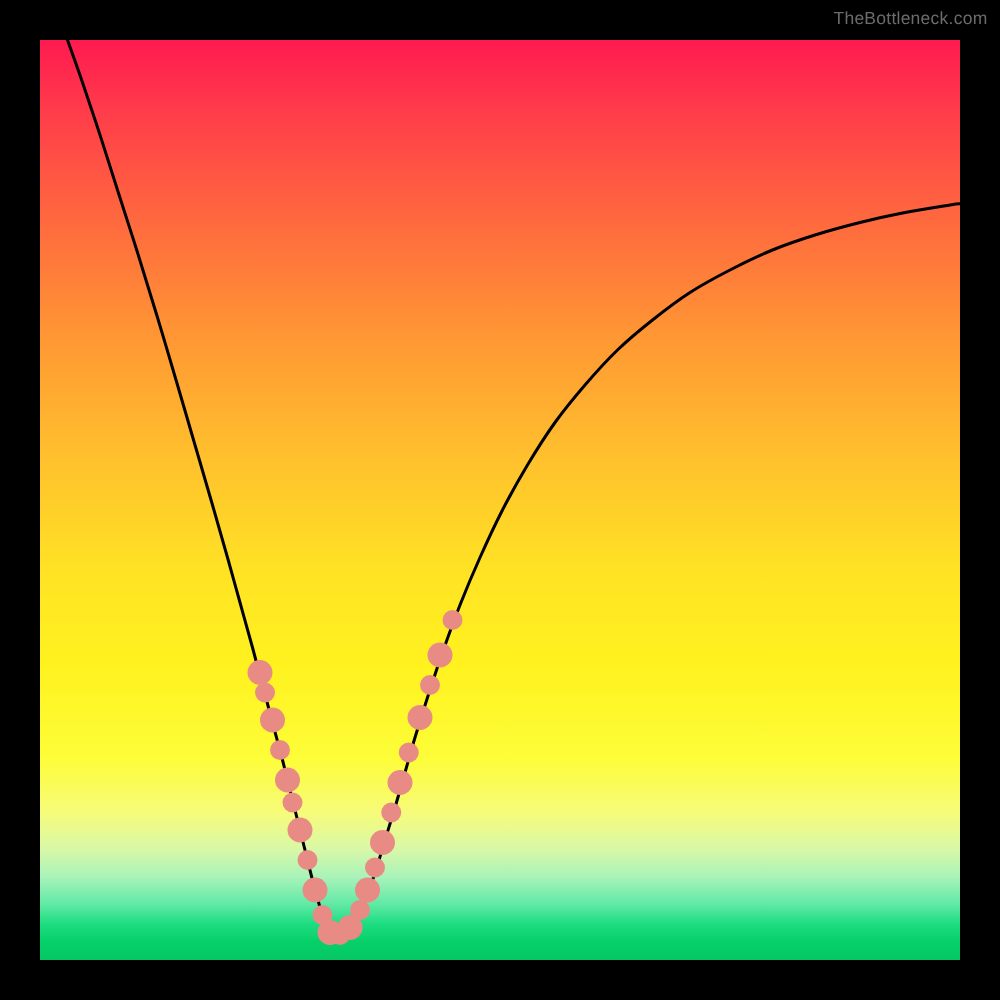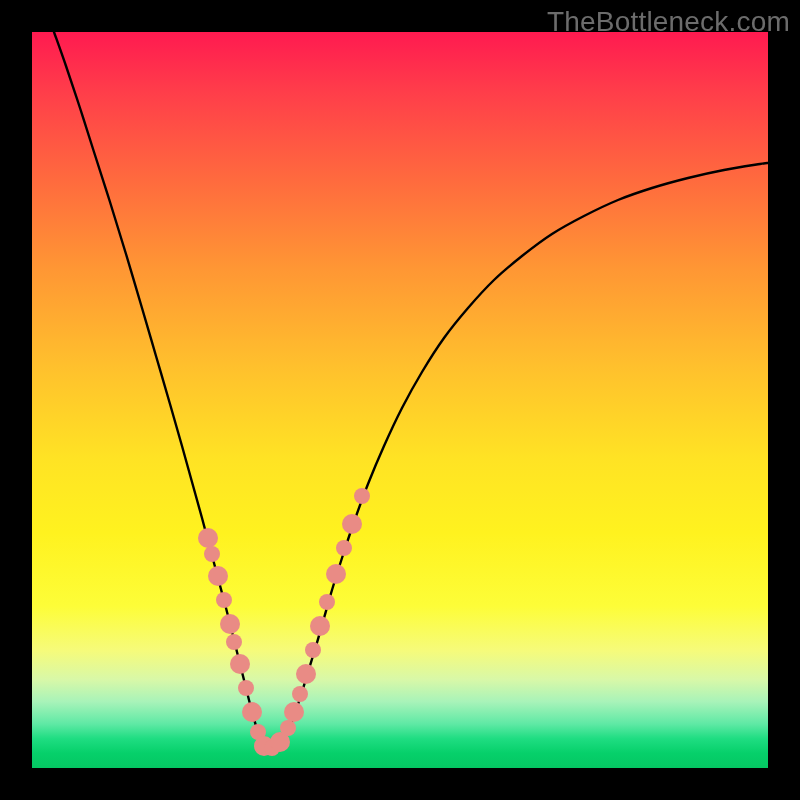--- a/index.html
+++ b/index.html
@@ -46,21 +46,21 @@
       #1fdd82 96%,
       #06d06a 98%,
       #05c763 100%
     );
   }
   .watermark {
     position: absolute;
     top: 6px;
     right: 10px;
     color: #6c6c6c;
-    font-size: 28px;
+    font-size: 14px;
     font-weight: 500;
     letter-spacing: 0.2px;
     user-select: none;
   }
   svg { display: block; }
 </style>
 </head>
 <body>
 
 <div class="stage">

